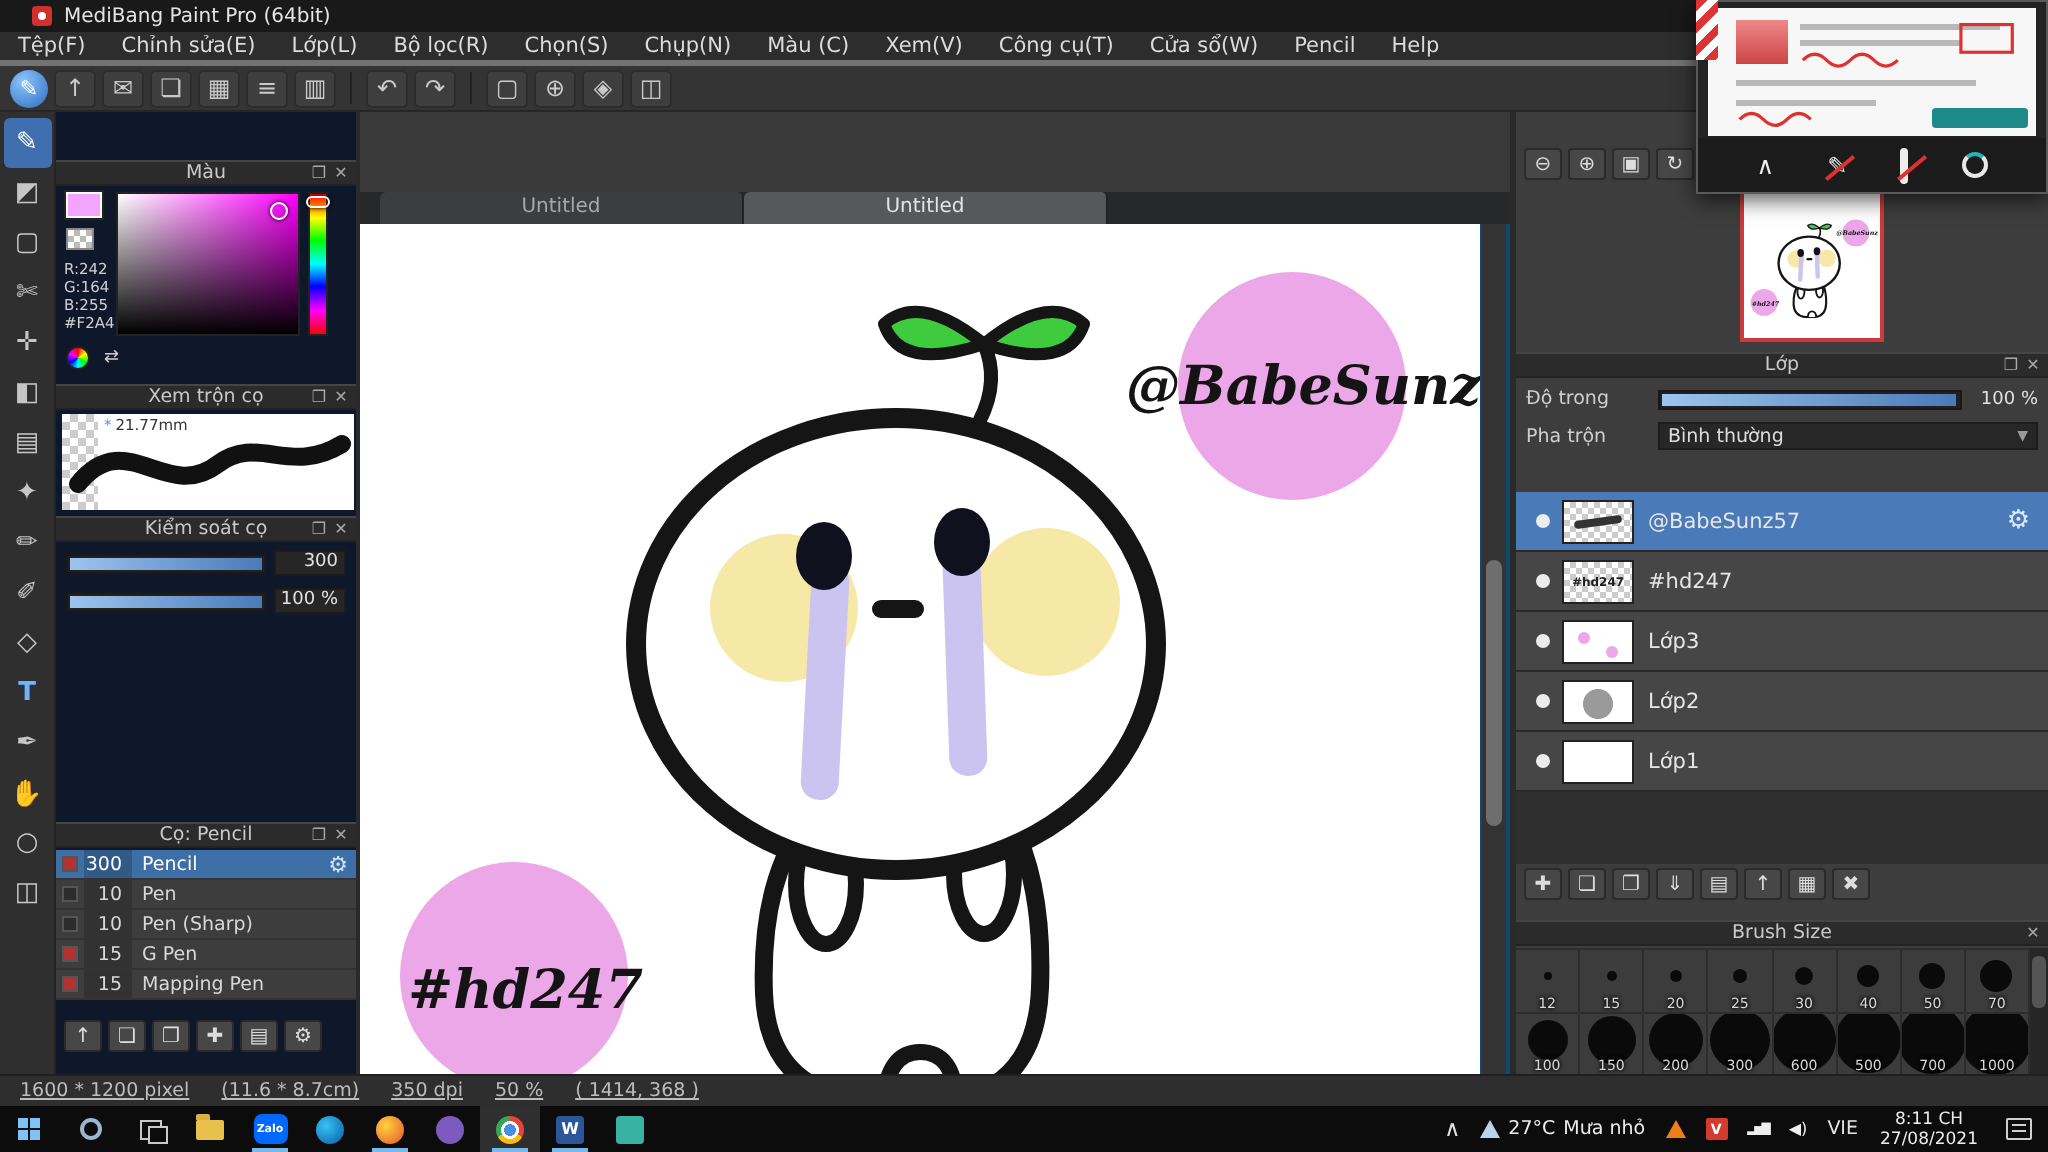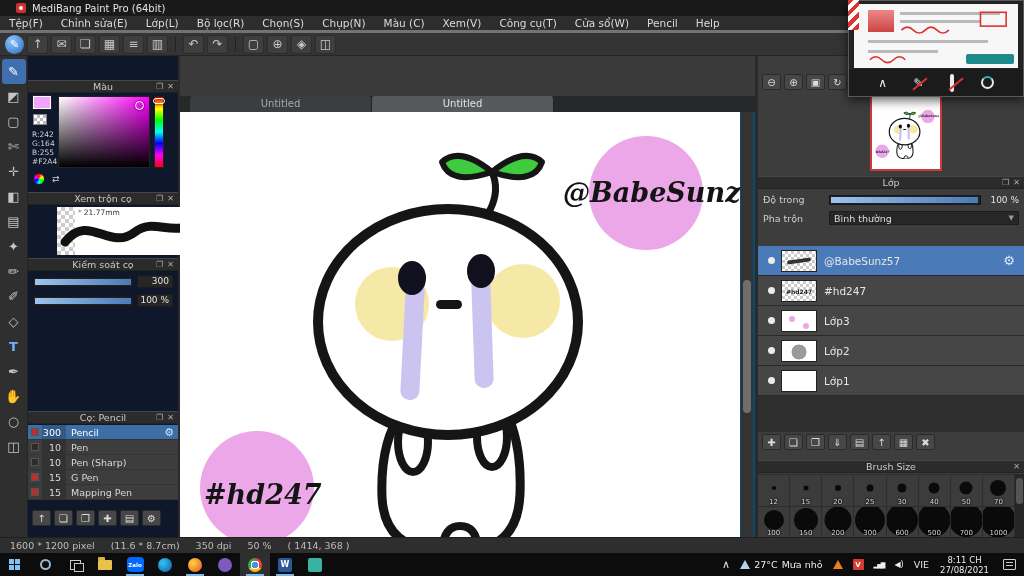--- a/index.html
+++ b/index.html
@@ -44,21 +44,21 @@
   .sv-cursor{position:absolute;right:5px;top:4px;width:9px;height:9px;border:1.5px solid #fff;border-radius:50%;box-shadow:0 0 2px #000;}
   .hue-bar{position:absolute;left:126px;top:2px;width:10px;height:72px;border:1px solid #222;
     background:linear-gradient(to bottom,#f00,#ff0 17%,#0f0 33%,#0ff 50%,#00f 66%,#f0f 83%,#f00);}
   .hue-cursor{position:absolute;left:-2px;top:1px;width:12px;height:6px;border:1.5px solid #fff;border-radius:3px;box-shadow:0 0 2px #000;}
   .c-icons{position:absolute;left:5px;top:79px;display:flex;gap:7px;align-items:center;}
   .wheel{width:12px;height:12px;border-radius:50%;background:conic-gradient(#f00,#ff0,#0f0,#0ff,#00f,#f0f,#f00);border:1px solid #222;}
   .swap{font-size:9px;color:#ccc;}
 
   
   .p-prev-h{position:absolute;left:0;top:136px;width:100%;}
-  .prev-body{position:absolute;left:3px;top:151px;width:146px;height:48px;background:#fff;overflow:hidden;margin-left:26px;}
+  .prev-body{position:absolute;left:3px;top:151px;width:146px;height:48px;background:#fff;overflow:hidden;}
   .prev-checker{position:absolute;left:0;top:0;width:18px;height:100%;
     background-image:linear-gradient(45deg,#ccc 25%,transparent 25%,transparent 75%,#ccc 75%),linear-gradient(45deg,#ccc 25%,transparent 25%,transparent 75%,#ccc 75%);background-size:8px 8px;background-position:0 0,4px 4px;}
   .prev-label{position:absolute;left:21px;top:1px;font-size:7.5px;color:#333;}
   .prev-label .star{color:#4a90d9;margin-right:2px;}
 
   
   .p-ctrl-h{position:absolute;left:0;top:202px;width:100%;}
   .ctrl-body{position:absolute;left:0;top:216px;width:100%;}
   .ctrl-row{display:flex;align-items:center;gap:4px;padding:3px 5px;}
   .track{flex:1;height:10px;background:#202020;border:1px solid #191919;position:relative;}
@@ -120,21 +120,21 @@
   .bs-h{position:absolute;left:0;top:404px;width:100%;}
   .bs-grid{position:absolute;left:0;right:9px;top:418px;bottom:0;display:grid;grid-template-columns:repeat(8,1fr);grid-template-rows:1fr 1fr;}
   .bs-cell{position:relative;background:#3c3c3c;border-right:1px solid #2d2d2d;border-top:1px solid #2d2d2d;overflow:hidden;}
   .bs-dot{position:absolute;left:50%;top:44%;transform:translate(-50%,-50%);background:#0a0a0a;border-radius:50%;}
   .bs-num{position:absolute;left:0;right:0;bottom:0;text-align:center;font-size:7px;color:#d8d8d8;text-shadow:0 0 2px #000,0 0 2px #000;}
   .bs-scroll{position:absolute;right:0;top:418px;bottom:0;width:9px;background:#262626;}
   .bs-scroll .thumb{position:absolute;left:1px;right:1px;top:4px;height:26px;background:#555;border-radius:3px;}
 
   
   .statusbar{position:absolute;left:0;top:537px;width:100%;height:16px;background:#2e2e2e;border-top:1px solid #1f1f1f;display:flex;align-items:center;padding-left:10px;font-size:9.5px;color:#bdbdbd;}
-  .statusbar span{margin-right:16px;}
+  .statusbar span{margin-right:16px;text-decoration:underline;}
   .taskbar{position:absolute;left:0;top:553px;width:100%;height:23px;background:#0c0c0c;display:flex;align-items:center;}
   .t-cell{width:30px;height:23px;display:flex;align-items:center;justify-content:center;flex:none;position:relative;}
   .t-cell.run::after{content:"";position:absolute;left:6px;right:6px;bottom:0;height:2px;background:#76b9ed;}
   .t-cell.active{background:#2f2f2f;}
   .winlogo{width:12px;height:12px;display:grid;grid-template-columns:5px 5px;grid-template-rows:5px 5px;gap:1px;}
   .winlogo i{background:#7fc2f5;}
   .cort{width:11px;height:11px;border:2px solid #9ab7d0;border-radius:50%;}
   .tview{width:11px;height:10px;border:1px solid #c9c9c9;position:relative;}
   .tview::after{content:"";position:absolute;right:-4px;bottom:-3px;width:8px;height:7px;border:1px solid #c9c9c9;background:#0c0c0c;}
   .folder{width:14px;height:10px;background:#e8c14d;border-radius:1px;position:relative;}

